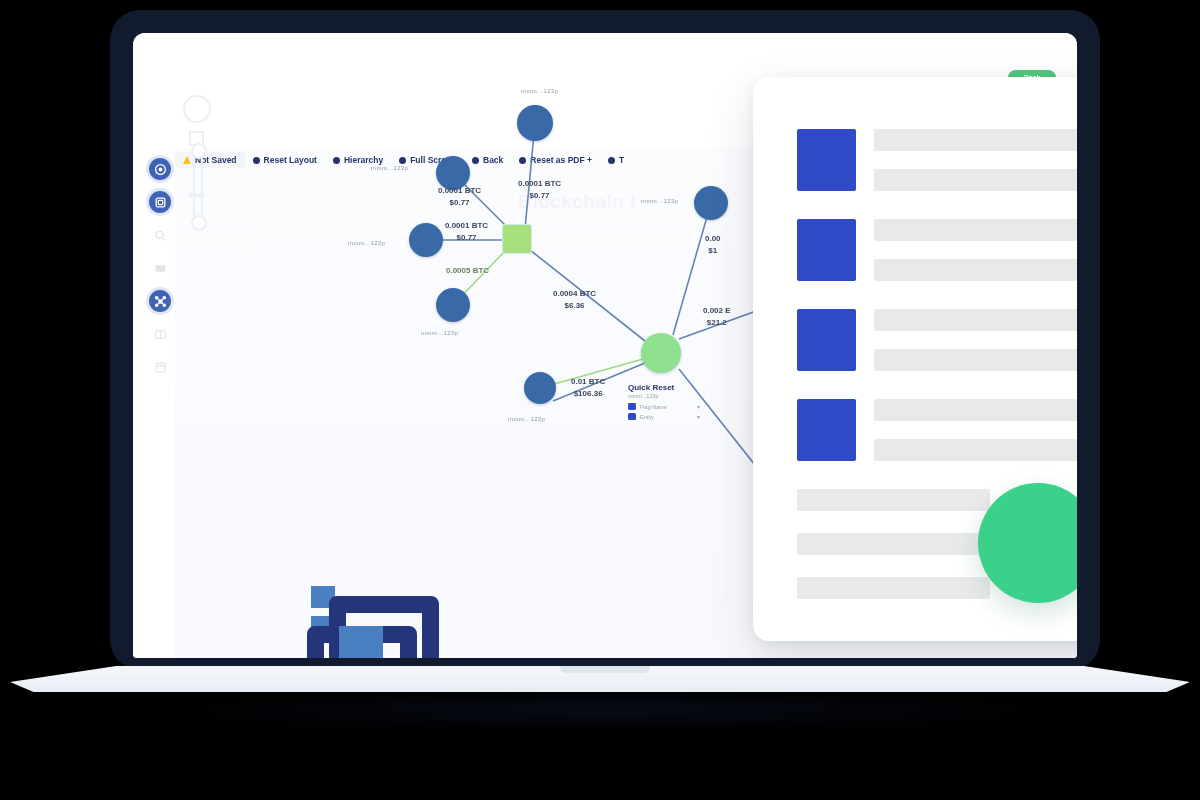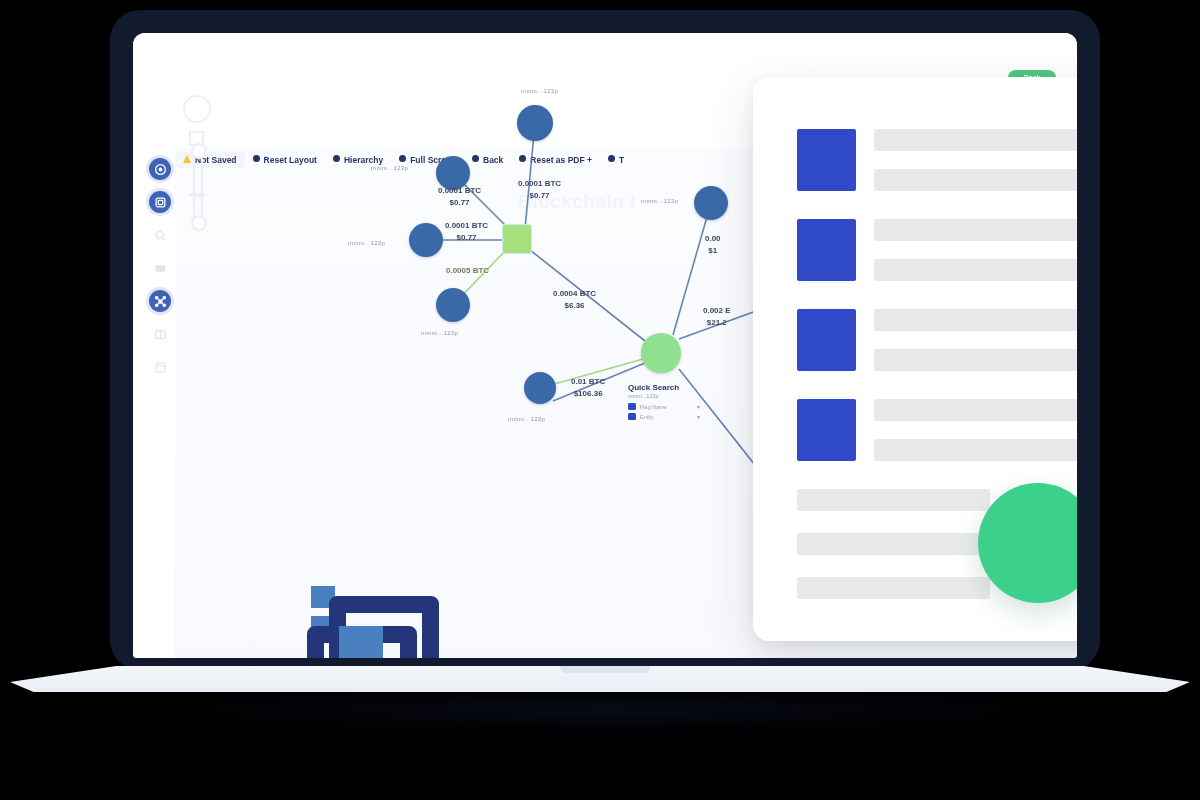--- a/index.html
+++ b/index.html
@@ -33,21 +33,21 @@
     gap:11px;padding-top:10px;}
   .side-ico{width:22px;height:22px;border-radius:50%;display:flex;align-items:center;
     justify-content:center;color:#3f63b5;}
   .side-ico svg{width:13px;height:13px;display:block;}
   .side-ico.active{background:#3f63b5;color:#fff;box-shadow:0 0 0 3px rgba(63,99,181,.16);}
   .side-ico.dim{color:#c9cfdc;opacity:.55;}
 
   
   .toolbar{position:absolute;left:42px;top:116px;right:0;height:22px;
     display:flex;align-items:center;gap:0px;background:transparent;}
-  .tb-item{display:flex;align-items:flex-start;gap:4px;padding:3px 8px;border-radius:4px;
+  .tb-item{display:flex;align-items:center;gap:4px;padding:3px 8px;border-radius:4px;
     font-size:8.5px;font-weight:700;color:#27336b;white-space:nowrap;}
   .tb-item.not-saved{background:#f4f5f8;color:#2b3566;}
   .dot{width:7px;height:7px;border-radius:50%;background:#27336b;flex:none;}
   .warn-tri{width:0;height:0;border-left:4.5px solid transparent;border-right:4.5px solid transparent;
     border-bottom:8px solid #f5c518;flex:none;}
 
   
   .zoomwidget{position:absolute;left:50px;top:62px;width:28px;}
   .zw-circle{width:24px;height:24px;border:2px solid #eceff4;border-radius:50%;}
   .zw-square{width:11px;height:11px;border:2px solid #eceff4;margin:8px 0 0 6px;}
@@ -277,21 +277,21 @@
         <div class="elabel" style="left:572px;top:200px">
           <div>0.00</div>
           <div>$1</div>
         </div>
         <div class="elabel" style="left:570px;top:272px">
           <div>0.002 E</div>
           <div>$21.2</div>
         </div>
 
         <div class="quicksearch">
-          <div class="qs-title">Quick Search</div>
+          <div class="qs-title">Quick Reset</div>
           <div class="qs-sub">mmm...123p</div>
           <div class="qs-row">
             <span class="qs-chip"></span>
             <span class="qs-txt">Flag Name</span>
             <span class="qs-car">▾</span>
           </div>
           <div class="qs-row">
             <span class="qs-chip"></span>
             <span class="qs-txt">Entity</span>
             <span class="qs-car">▾</span>

